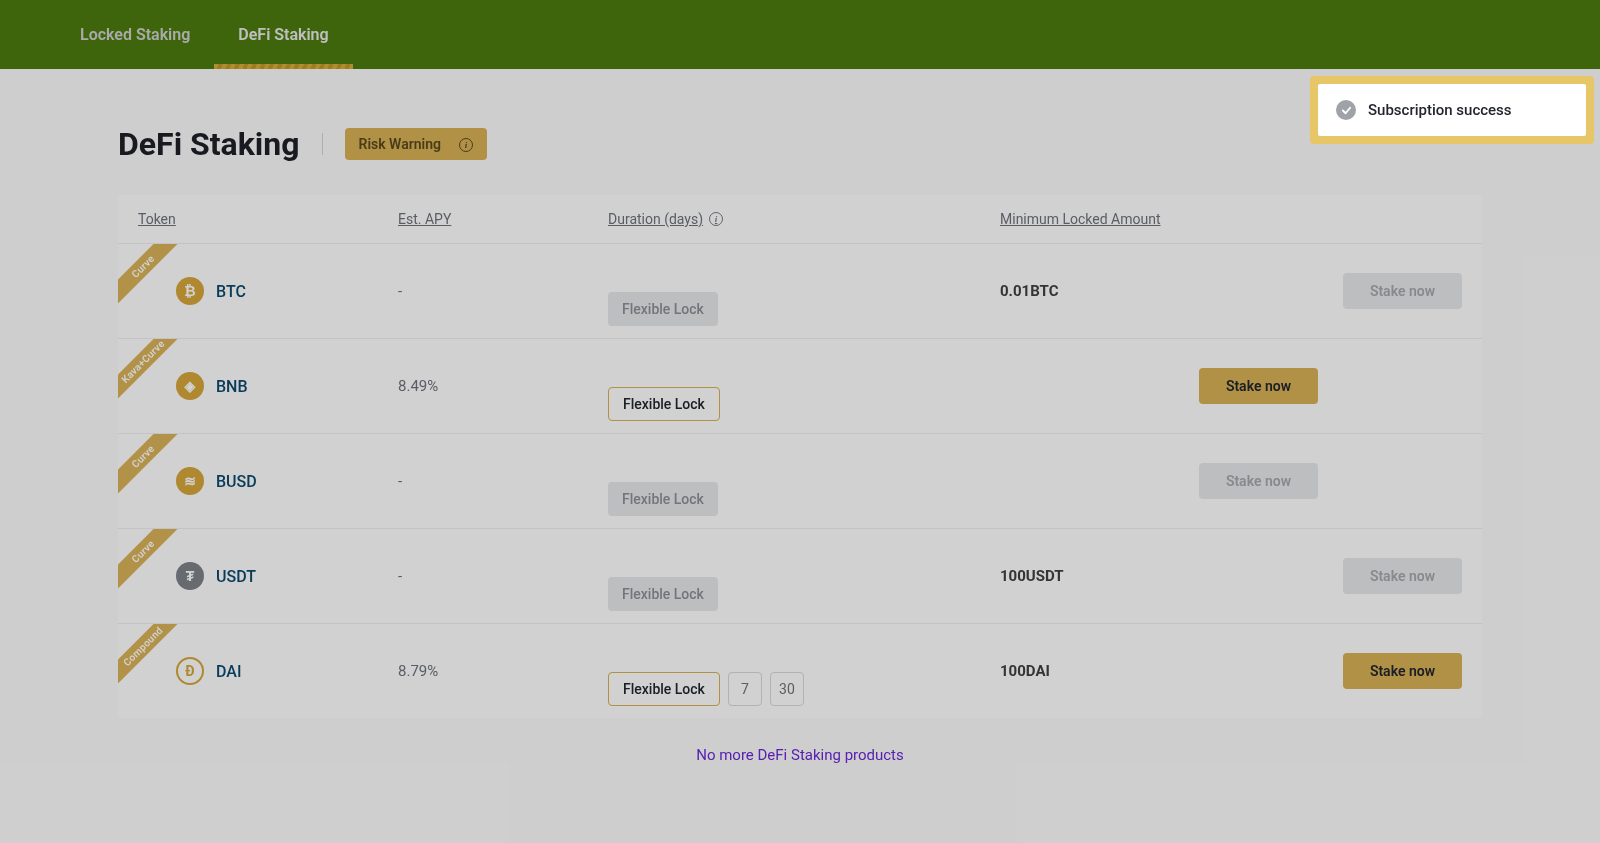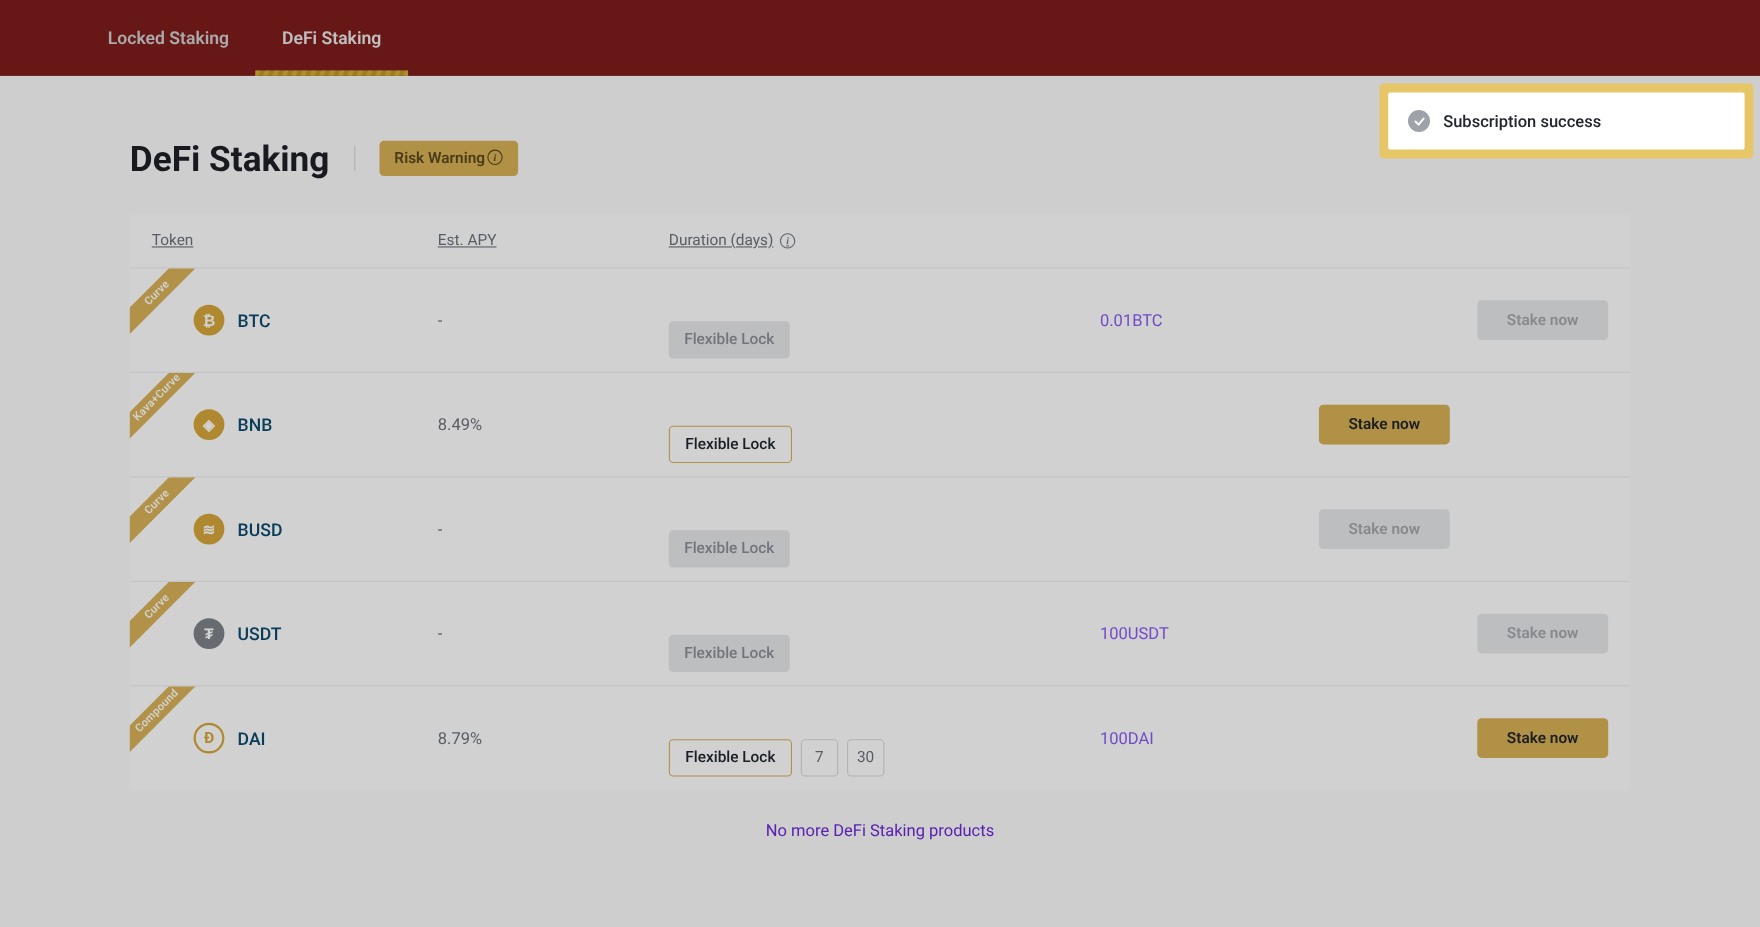--- a/index.html
+++ b/index.html
@@ -1,29 +1,29 @@
 <!DOCTYPE html>
 <html><head>
 <meta charset="utf-8">
 <style>
   * { box-sizing: border-box; margin: 0; padding: 0; font-family: -apple-system, BlinkMacSystemFont, "Segoe UI", Roboto, Arial, sans-serif; }
   body { width: 1600px; height: 843px; background: #fcfcfc; position: relative; overflow: hidden; }
   .overlay { position: absolute; inset: 0; background: rgba(0,0,0,0.18); z-index: 5; pointer-events: none; }
 
-  .header { background: #7f1d1d; height: 69px; display: flex; align-items: stretch; padding-left: 74px; position: relative; z-index: 1; }
+  .header { background: #4d7c0f; height: 69px; display: flex; align-items: stretch; padding-left: 56px; position: relative; z-index: 1; }
   .tab { display: flex; align-items: center; padding: 0 24px; color: #d0d0d0; font-size: 16px; font-weight: 600; position: relative; cursor: pointer; }
   .tab.active { color: #eaeaea; }
   .tab.active::after { content: ""; position: absolute; left: 0; right: 0; bottom: 0; height: 5px; background: repeating-linear-gradient(-70deg,#d6ad3c 0 4px,#c19929 4px 8px); }
 
   .content { padding: 0 118px; position: relative; z-index: 1; }
 
   .page-title-row { display: flex; align-items: center; margin-top: 56px; margin-bottom: 32px; gap: 22px; }
   .page-title { font-size: 32px; font-weight: 700; color: #1e2028; }
   .title-sep { width: 1px; height: 22px; background: #d5d5d6; }
-  .risk-btn { display: inline-flex; align-items: flex-start; gap: 2px; background: #d7b155; color: #5c4a1e; font-weight: 600; font-size: 14px; padding: 8px 14px; border-radius: 4px; cursor: pointer; }
+  .risk-btn { display: inline-flex; align-items: flex-end; gap: 18px; background: #d7b155; color: #5c4a1e; font-weight: 600; font-size: 14px; padding: 8px 14px; border-radius: 4px; cursor: pointer; }
   .info-icon { width: 14px; height: 14px; border: 1.5px solid #5c4a1e; border-radius: 50%; display: inline-flex; align-items: center; justify-content: center; font-size: 9px; font-weight: 700; font-style: italic; font-family: Georgia, serif; line-height: 1; }
   .info-icon.gray { border-color: #757a84; color: #757a84; }
 
   .table-wrap { background: #fff; border-radius: 4px; }
   .thead { display: grid; grid-template-columns: 260px 210px 370px 340px 1fr; align-items: center; height: 48px; padding: 0 20px; color: #6e737b; font-size: 14px; text-decoration: underline; }
   .thead div { display: flex; align-items: center; gap: 6px; }
 
   .row { display: grid; grid-template-columns: 260px 210px 370px 340px 1fr; align-items: center; height: 95px; padding: 0 20px; border-top: 1px solid #eeeeee; position: relative; overflow: hidden; }
 
   .ribbon { position: absolute; left: -30px; top: 14px; width: 110px; transform: rotate(-45deg); background: #d9b358; color: #fff; font-size: 10px; font-weight: 600; text-align: center; padding: 3px 0; letter-spacing: .2px; }
@@ -31,30 +31,30 @@
   .token-cell { display: flex; align-items: center; gap: 12px; padding-left: 38px; }
   .coin { width: 28px; height: 28px; border-radius: 50%; display: flex; align-items: center; justify-content: center; color: #fff; font-size: 14px; font-weight: 700; }
   .token-name { font-size: 16px; color: #0c4a6e; font-weight: 500; }
   .apy { font-size: 15px; color: #6e737b; }
 
   .lock-btn { display: inline-flex; align-items: center; height: 34px; padding: 0 14px; border-radius: 4px; font-size: 14px; font-weight: 500; margin-top: 35px; }
   .lock-disabled { background: #e7e8ea; color: #8b8f97; }
   .lock-active { background: #fff; border: 1px solid #d7b155; color: #23262f; }
   .dur-opt { display: inline-flex; align-items: center; justify-content: center; height: 34px; min-width: 34px; padding: 0 8px; border-radius: 4px; border: 1px solid #d8d9dc; color: #6e737b; font-size: 14px; margin-left: 8px; }
 
-  .min-amount { font-size: 15px; color: #8b5cf6; font-weight: 400; padding-left: 22px; }
+  .min-amount { font-size: 15px; color: #404040; font-weight: 700; padding-left: 22px; }
 
   .stake-cell { display: flex; justify-content: flex-end; }
   .stake-btn { height: 36px; padding: 0 27px; border-radius: 4px; font-size: 14px; font-weight: 600; display: inline-flex; align-items: center; }
   .stake-disabled { background: #e7e8ea; color: #a6a8ad; }
   .stake-active { background: #d7b155; color: #23262f; }
 
   .footer-text { text-align: center; padding: 28px 0 46px; color: #6d28d9; font-size: 15px; }
 
-  .toast-highlight { position: absolute; z-index: 10; top: 76px; right: 6px; width: 340px; padding: 8px; background: #e6c667; border-radius: 4px; }
+  .toast-highlight { position: absolute; z-index: 10; top: 76px; right: 6px; width: 284px; padding: 8px; background: #e6c667; border-radius: 4px; }
   .toast-inner { background: #fff; border-radius: 2px; padding: 16px 18px; display: flex; align-items: center; gap: 12px; }
   .check-circle { width: 20px; height: 20px; border-radius: 50%; background: #9fa3a9; display: flex; align-items: center; justify-content: center; }
   .check-circle svg { width: 11px; height: 11px; }
   .toast-text { font-size: 15px; color: #23262f; font-weight: 500; }
 </style>
 </head>
 <body>
 
 <div class="header">
   <div class="tab">
@@ -76,20 +76,21 @@
   </div>
 
   <div class="table-wrap">
     <div class="thead">
       <div>Token</div>
       <div>Est. APY</div>
       <div>
         <span>Duration (days)</span>
         <span class="info-icon gray">i</span>
       </div>
+      <div style="padding-left:22px">Minimum Locked Amount</div>
       <div></div>
     </div>
     <div id="rows">
         <div class="row">
           <div class="ribbon">Curve</div>
           <div class="token-cell">
             <div class="coin" style="background: rgb(215, 167, 58);">₿</div>
             <span class="token-name">BTC</span>
           </div>
           <div class="apy">-</div>

